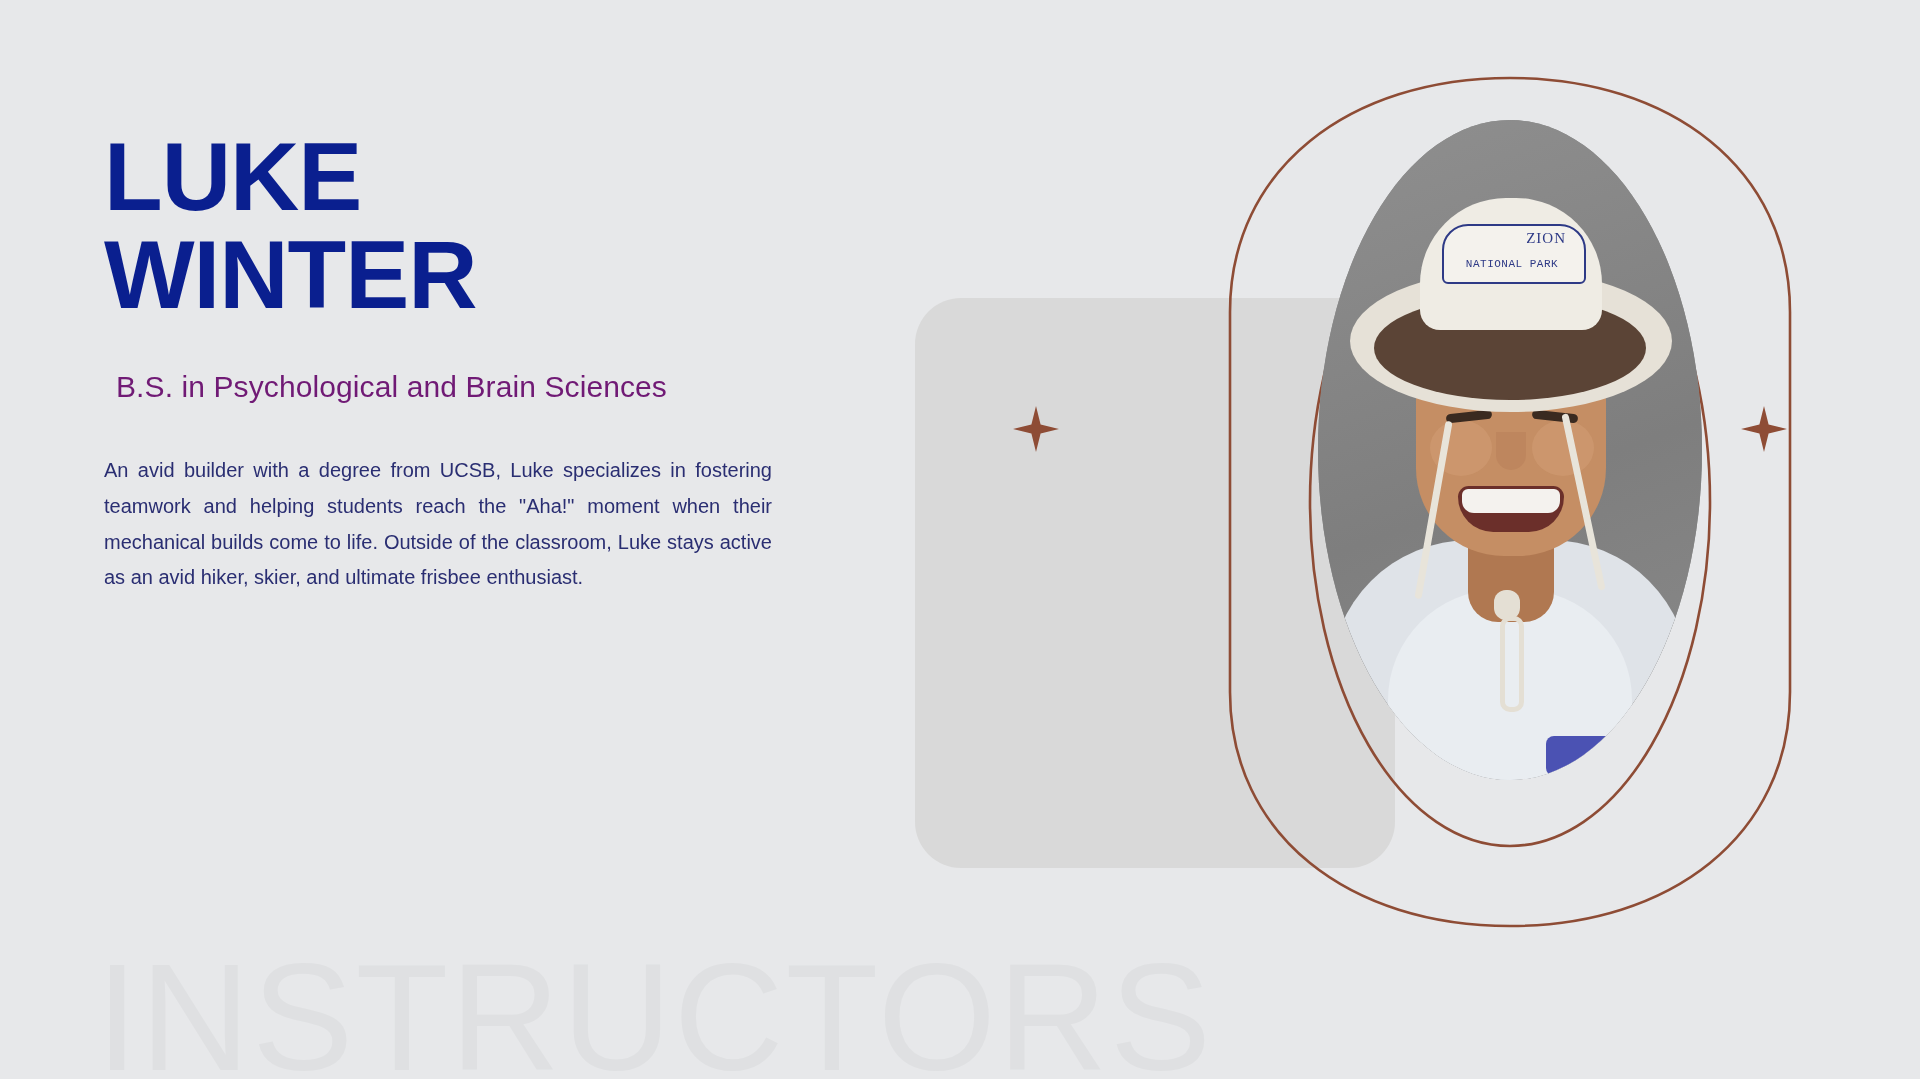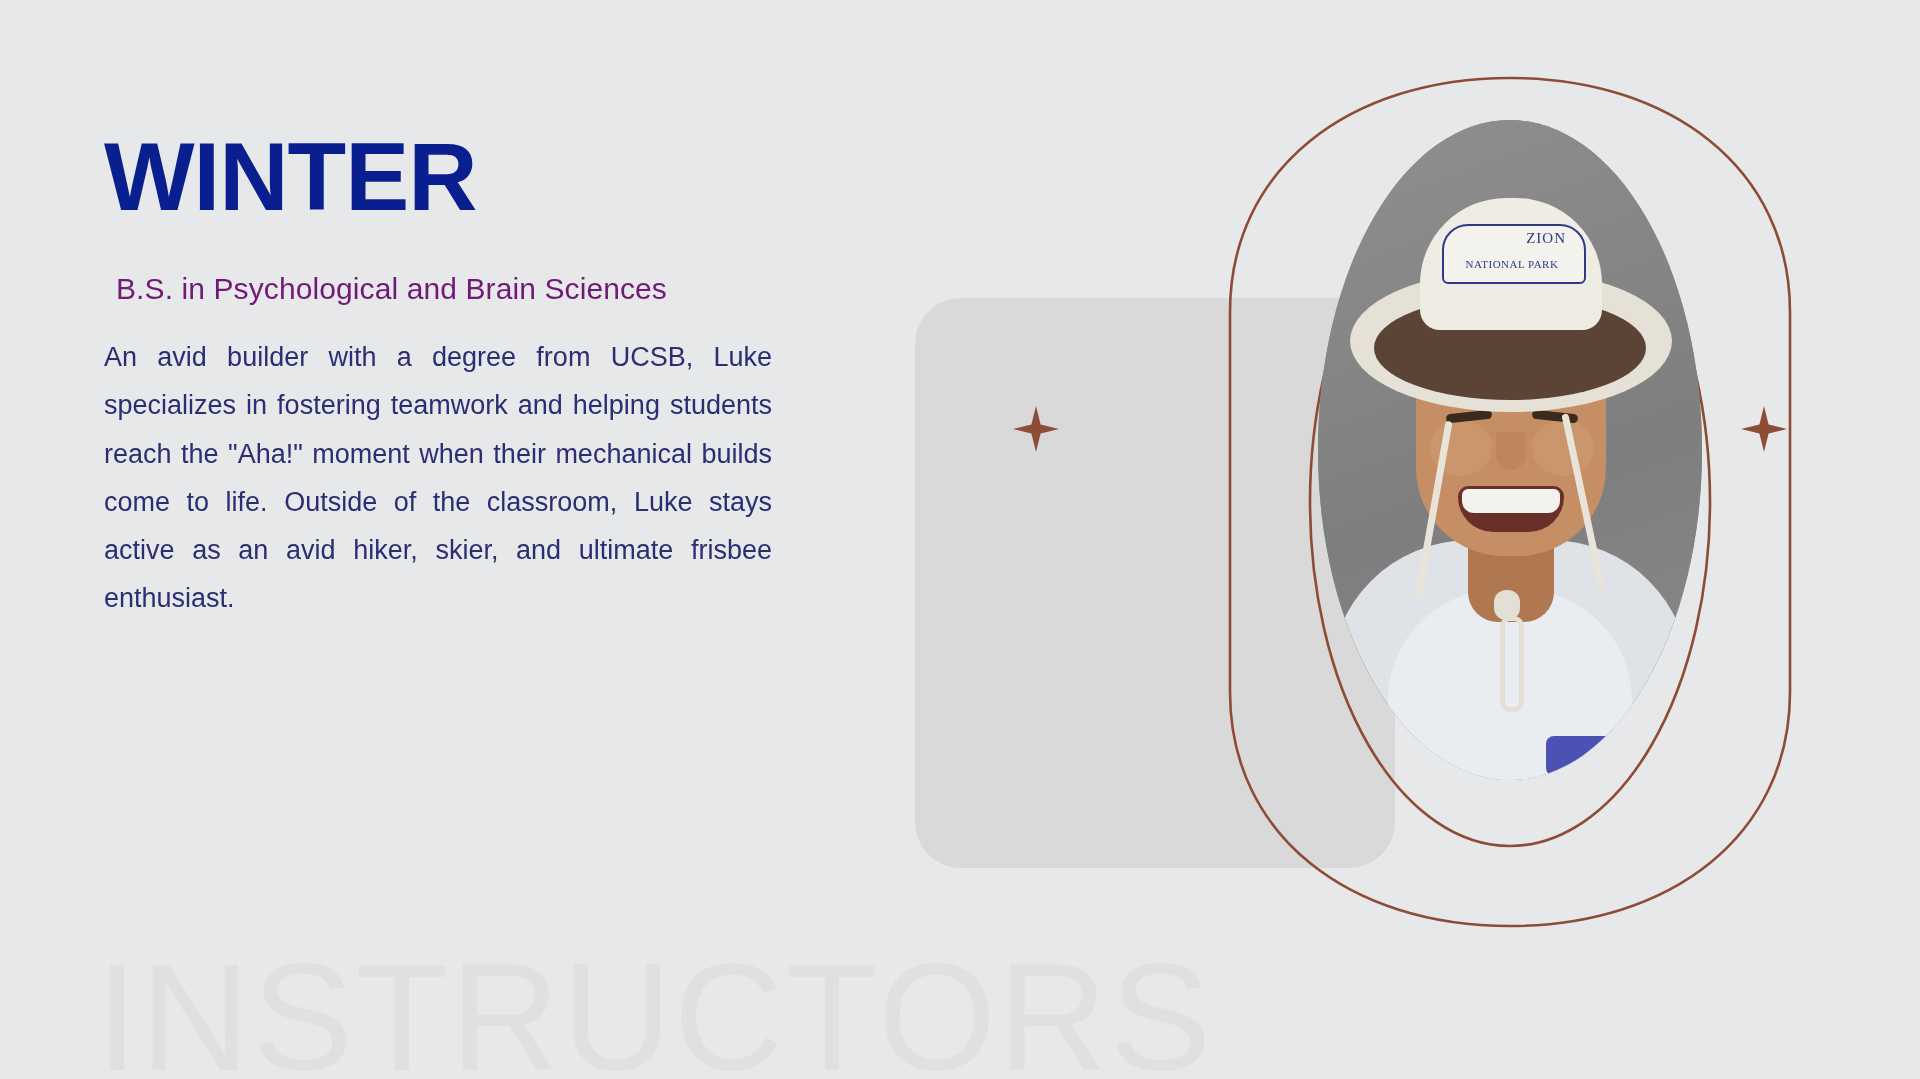--- a/index.html
+++ b/index.html
@@ -62,23 +62,23 @@
   .degree {
     margin: 44px 0 0 12px;
     font-size: 30px;
     font-weight: 400;
     color: #701a75;
     letter-spacing: 0.1px;
     line-height: 1.25;
   }
 
   .bio {
-    margin: 26px 0 0 0;
+    margin: 48px 0 0 0;
     width: 668px;
-    font-size: 27px;
+    font-size: 20px;
     line-height: 1.78;
     color: #2a2e72;
     text-align: justify;
     text-justify: inter-word;
   }
 
   
   .photo-area {
     position: absolute;
     left: 900px;
@@ -213,21 +213,21 @@
     letter-spacing: 1px;
     text-align: right;
     font-family: "Liberation Serif", serif;
   }
   .ph-patch-bot {
     left: 128px; top: 138px; width: 132px; height: 18px;
     color: #2e3a86;
     font-size: 11px;
     letter-spacing: .5px;
     text-align: center;
-    font-family: Liberation Serif, serif;
+    font-family: Liberation Mono, monospace;
   }
   .ph-strap-l {
     left: 112px; top: 300px; width: 7px; height: 180px;
     background: #e8e4da; border-radius: 4px;
     transform: rotate(10deg);
   }
   .ph-strap-r {
     left: 262px; top: 292px; width: 7px; height: 180px;
     background: #e8e4da; border-radius: 4px;
     transform: rotate(-12deg);
@@ -262,20 +262,21 @@
 </head>
 <body>
 
 <div id="slide">
 
   <div class="watermark">INSTRUCTORS</div>
 
   <div class="text-col">
 
     <h1 class="name">
+      <span class="line">LUKE</span>
       <span class="line">WINTER</span>
     </h1>
 
     <div class="degree">B.S. in Psychological and Brain Sciences</div>
 
     <p class="bio">An avid builder with a degree from UCSB, Luke specializes in fostering teamwork and helping students reach the "Aha!" moment when their mechanical builds come to life. Outside of the classroom, Luke stays active as an avid hiker, skier, and ultimate frisbee enthusiast.</p>
   </div>
 
   <div class="photo-area">
 

